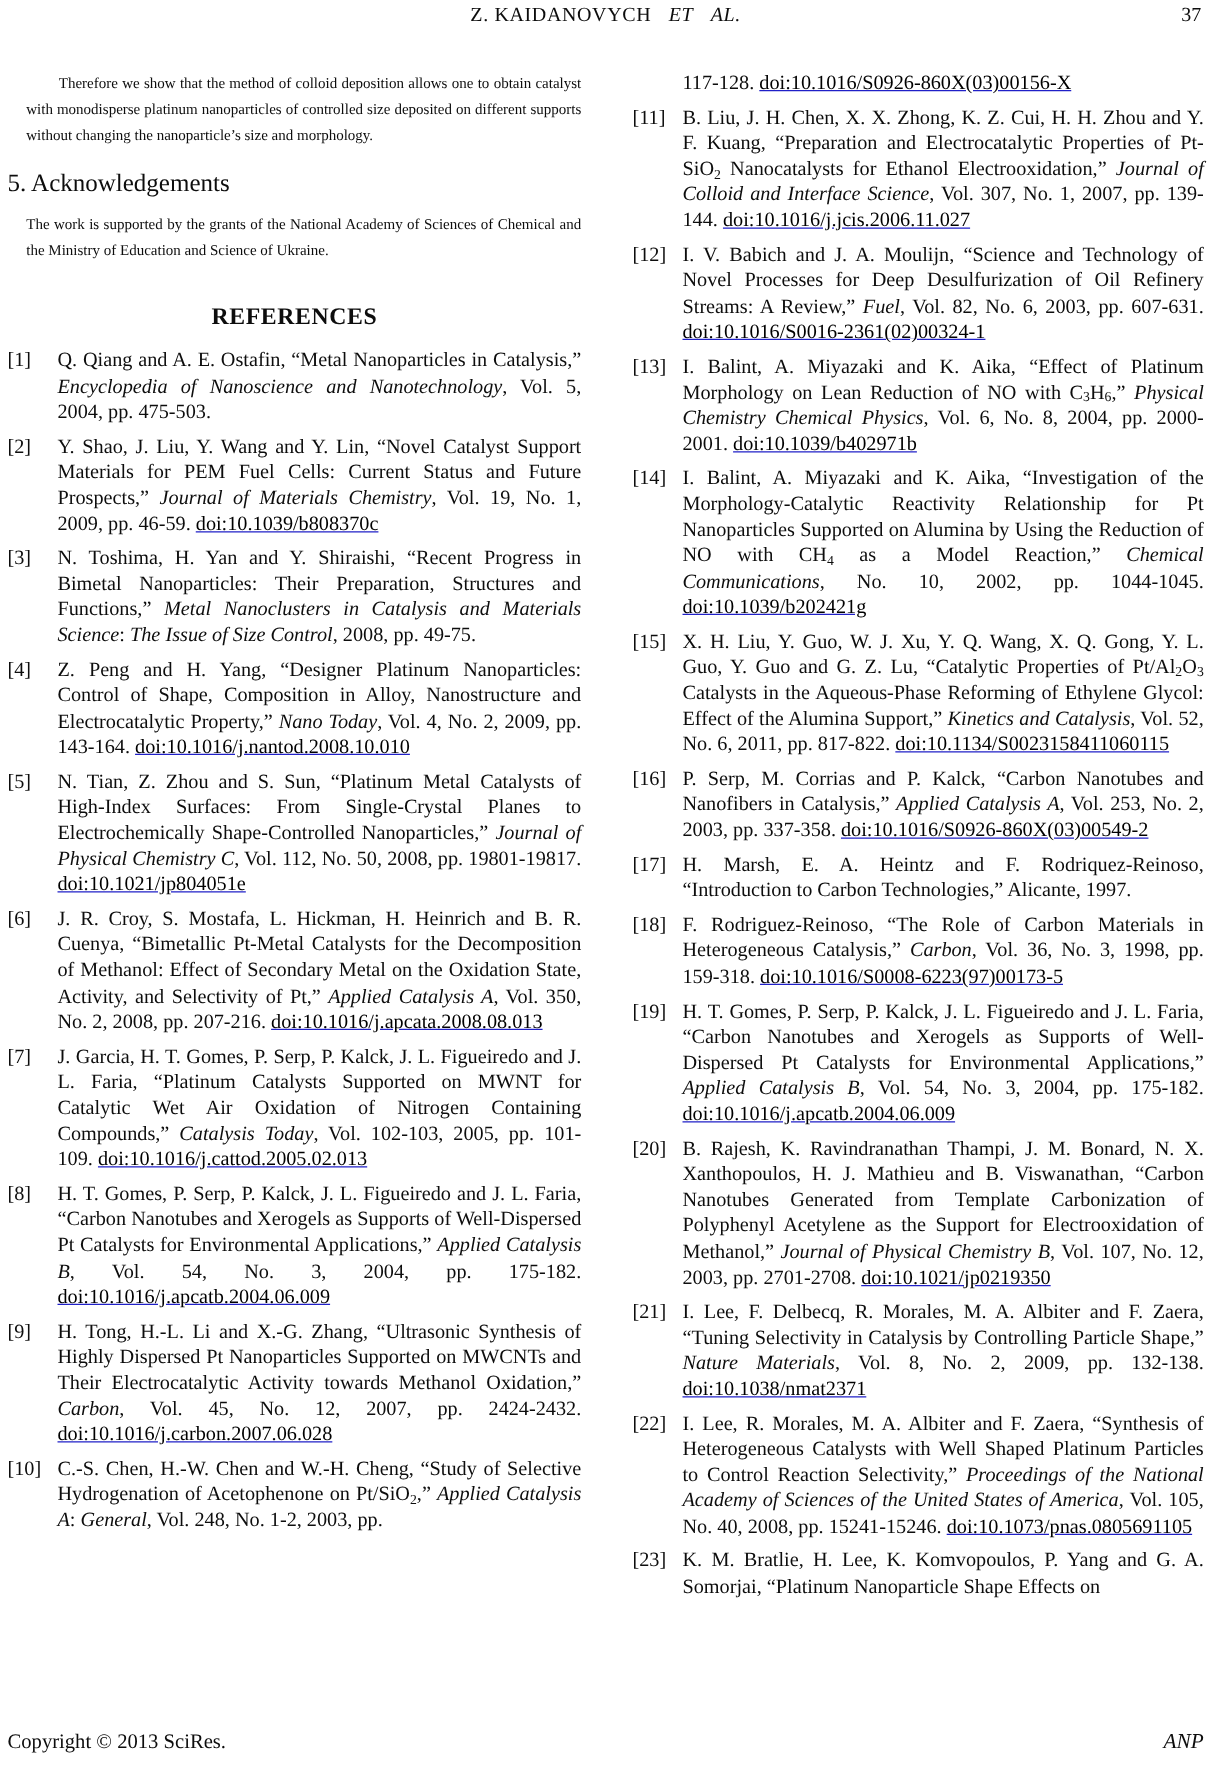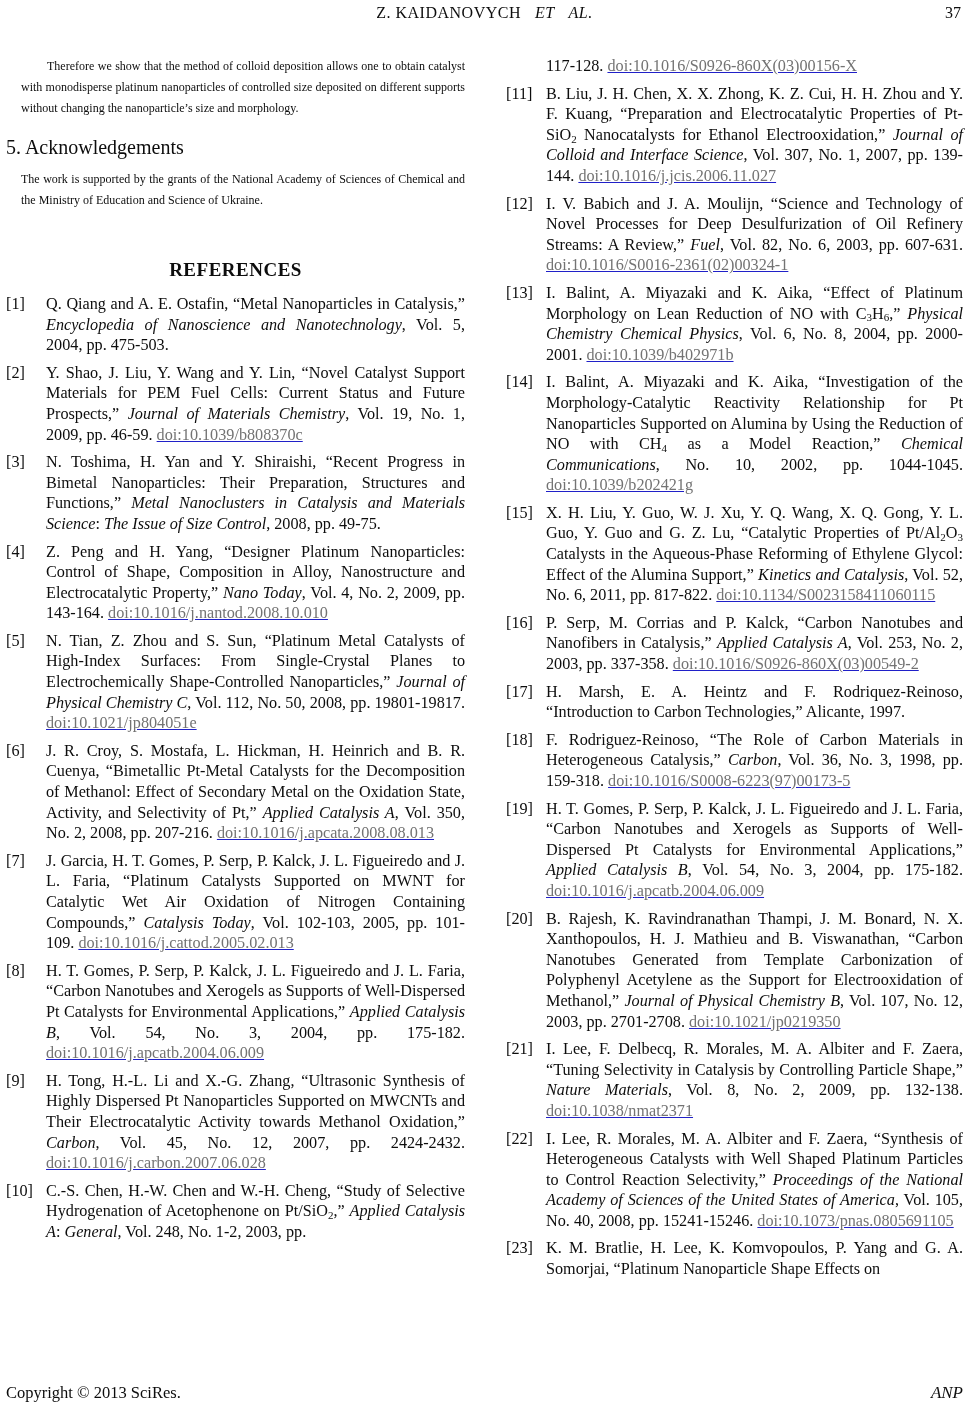--- a/index.html
+++ b/index.html
@@ -31,29 +31,29 @@
   }
   .indent-first { text-indent:26px; }
 
   .sec-heading {
     font-size:20px; font-weight:normal;
     margin-top:18px; margin-bottom:10px;
   }
   .refs-heading {
     font-size:19px; font-weight:bold;
     text-align:center; letter-spacing:0.5px;
-    margin-top:48px; margin-bottom:13px;
+    margin-top:32px; margin-bottom:13px;
   }
 
   .ref { display:flex; margin-bottom:7px; font-size:16.2px; line-height:20.6px; }
   .refnum { flex:0 0 40px; }
   .reftext { flex:1; text-align:justify; }
   .reftext i { font-style:italic; }
   .doi {
-    color:#737373; text-decoration:underline;
+    color:#000000; text-decoration:underline;
     text-decoration-color:#2020c8; cursor:pointer;
     overflow-wrap:anywhere;
   }
   sub { font-size:0.68em; line-height:0; vertical-align:baseline; position:relative; top:0.25em; }
 
   
   .footer {
     position:absolute; left:6px; right:5px; bottom:12px;
     display:flex; justify-content:space-between; align-items:baseline;
     font-size:16.5px;

